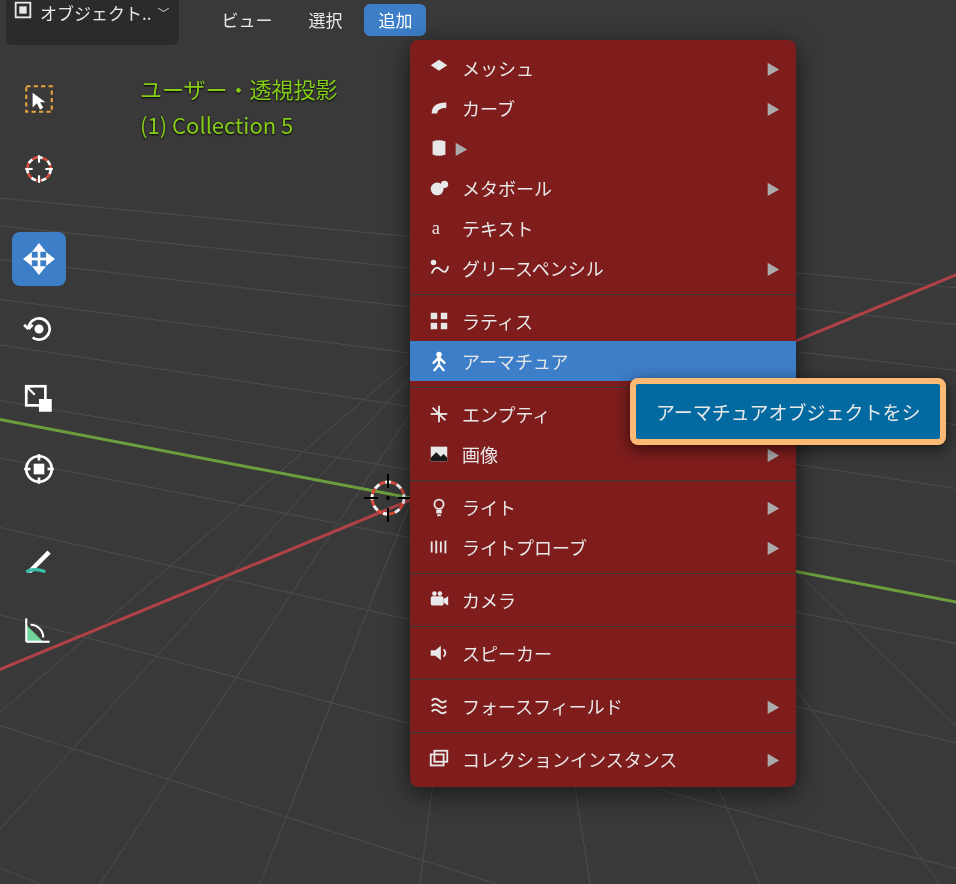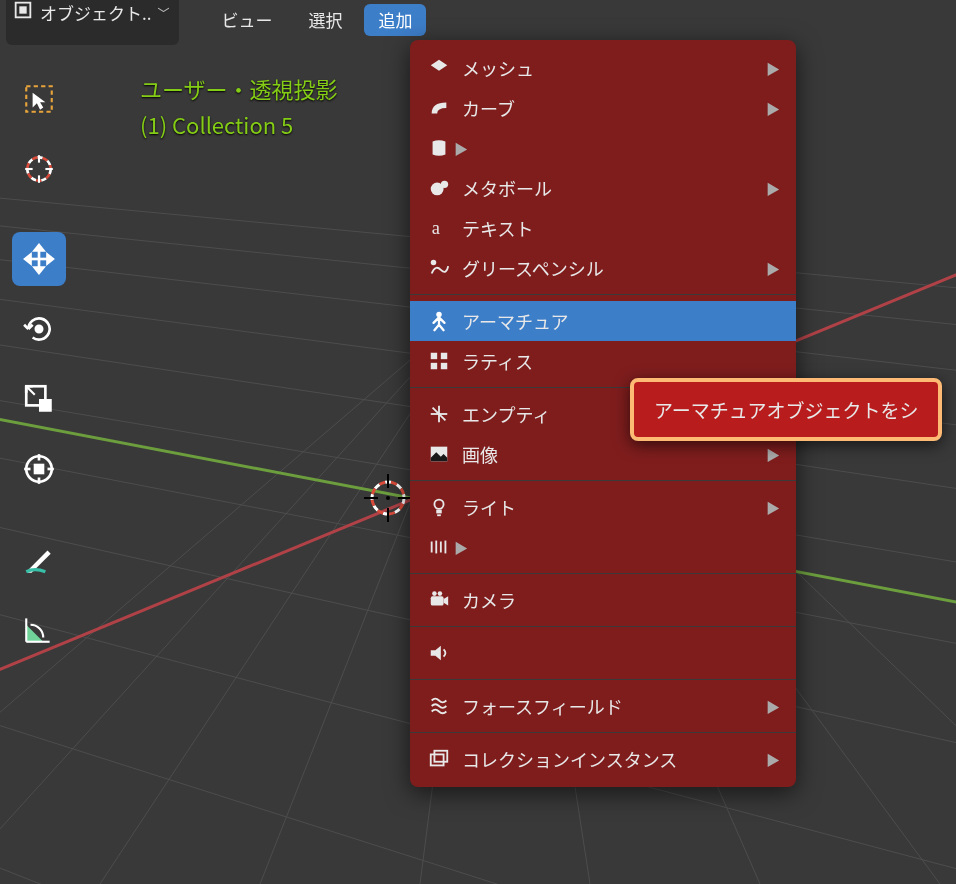--- a/index.html
+++ b/index.html
@@ -35,22 +35,22 @@
     padding:8px 0;z-index:20;}
   .mi{display:flex;align-items:center;height:40px;padding:0 16px 0 14px;
     cursor:pointer;position:relative;}
   .mi.hl{background:#3d7ec9;}
   .mi .ic{width:30px;display:flex;justify-content:center;color:#e8e8e8;}
   .mi .ic svg{width:22px;height:22px;}
   .mi .lbl{flex:1;padding-left:8px;font-size:18px;}
   .mi .arr{font-size:14px;color:#aaa;}
   .msep{height:1px;background:#3a3a3a;margin:6px 0;}
   
-  #tooltip{position:absolute;top:378px;left:630px;background:#b91c1c;
-    border:4px solid #fdba74;border-radius:8px;padding:14px 20px;
+  #tooltip{position:absolute;top:378px;left:630px;background:#0369a1;
+    border:6px solid #fdba74;border-radius:8px;padding:14px 20px;
     font-size:19px;z-index:25;white-space:nowrap;box-shadow:0 4px 16px rgba(0,0,0,.6);}
   
   .mode-icon svg{width:22px;height:22px;}
 </style>
 </head>
 <body>
 
 <div id="viewport">
   <svg viewBox="0 0 956 884" preserveAspectRatio="none">
 
@@ -238,40 +238,40 @@
       <span class="ic">
         <svg viewBox="0 0 24 24">
           <path d="M4 18 Q8 8 14 14 T22 10" stroke="#e8e8e8" stroke-width="2" fill="none"></path>
           <circle cx="6" cy="6" r="3" fill="#e8e8e8"></circle>
         </svg>
       </span>
       <span class="lbl">グリースペンシル</span>
       <span class="arr">▶</span>
     </div>
     <div class="msep"></div>
-    <div class="mi hl">
-      <span class="ic">
-        <svg viewBox="0 0 24 24" fill="#fff">
-          <circle cx="12" cy="5" r="3"></circle>
-          <path d="M12 8 L6 14 M12 8 L18 14 M12 8 L12 16 M12 16 L7 22 M12 16 L17 22" stroke="#fff" stroke-width="2.5" fill="none" stroke-linecap="round"></path>
-        </svg>
-      </span>
-      <span class="lbl">アーマチュア</span>
-    </div>
     <div class="mi">
       <span class="ic">
         <svg viewBox="0 0 24 24" fill="#e8e8e8">
           <rect x="3" y="3" width="7" height="7"></rect>
           <rect x="14" y="3" width="7" height="7"></rect>
           <rect x="3" y="14" width="7" height="7"></rect>
           <rect x="14" y="14" width="7" height="7"></rect>
         </svg>
       </span>
       <span class="lbl">ラティス</span>
     </div>
+    <div class="mi hl">
+      <span class="ic">
+        <svg viewBox="0 0 24 24" fill="#fff">
+          <circle cx="12" cy="5" r="3"></circle>
+          <path d="M12 8 L6 14 M12 8 L18 14 M12 8 L12 16 M12 16 L7 22 M12 16 L17 22" stroke="#fff" stroke-width="2.5" fill="none" stroke-linecap="round"></path>
+        </svg>
+      </span>
+      <span class="lbl">アーマチュア</span>
+    </div>
     <div class="msep"></div>
     <div class="mi">
       <span class="ic">
         <svg viewBox="0 0 24 24" stroke="#e8e8e8" stroke-width="2" fill="none">
           <line x1="12" y1="3" x2="12" y2="21"></line>
           <line x1="3" y1="12" x2="21" y2="12"></line>
           <line x1="5" y1="5" x2="19" y2="19"></line>
         </svg>
       </span>
       <span class="lbl">エンプティ</span>
@@ -301,20 +301,21 @@
     </div>
     <div class="mi">
       <span class="ic">
         <svg viewBox="0 0 24 24" stroke="#e8e8e8" stroke-width="2" fill="none">
           <path d="M4 6 L4 18"></path>
           <path d="M9 5 L9 19"></path>
           <path d="M14 6 L14 18"></path>
           <path d="M19 5 L19 19"></path>
         </svg>
       </span>
+      <span class="lbl">ライトプローブ</span>
       <span class="arr">▶</span>
     </div>
     <div class="msep"></div>
     <div class="mi">
       <span class="ic">
         <svg viewBox="0 0 24 24" fill="#e8e8e8">
           <rect x="3" y="8" width="14" height="10" rx="2"></rect>
           <circle cx="7" cy="5" r="2.5"></circle>
           <circle cx="13" cy="5" r="2.5"></circle>
           <path d="M17 11 L22 8 L22 18 L17 15 Z"></path>
@@ -323,20 +324,21 @@
       <span class="lbl">カメラ</span>
     </div>
     <div class="msep"></div>
     <div class="mi">
       <span class="ic">
         <svg viewBox="0 0 24 24" fill="#e8e8e8">
           <path d="M3 9 L8 9 L14 4 L14 20 L8 15 L3 15 Z"></path>
           <path d="M17 8 Q21 12 17 16" stroke="#e8e8e8" stroke-width="2" fill="none"></path>
         </svg>
       </span>
+      <span class="lbl">スピーカー</span>
     </div>
     <div class="msep"></div>
     <div class="mi">
       <span class="ic">
         <svg viewBox="0 0 24 24" stroke="#e8e8e8" stroke-width="2" fill="none">
           <path d="M4 6 Q8 2 12 6 T20 6"></path>
           <path d="M4 12 Q8 8 12 12 T20 12"></path>
           <path d="M4 18 Q8 14 12 18 T20 18"></path>
         </svg>
       </span>

